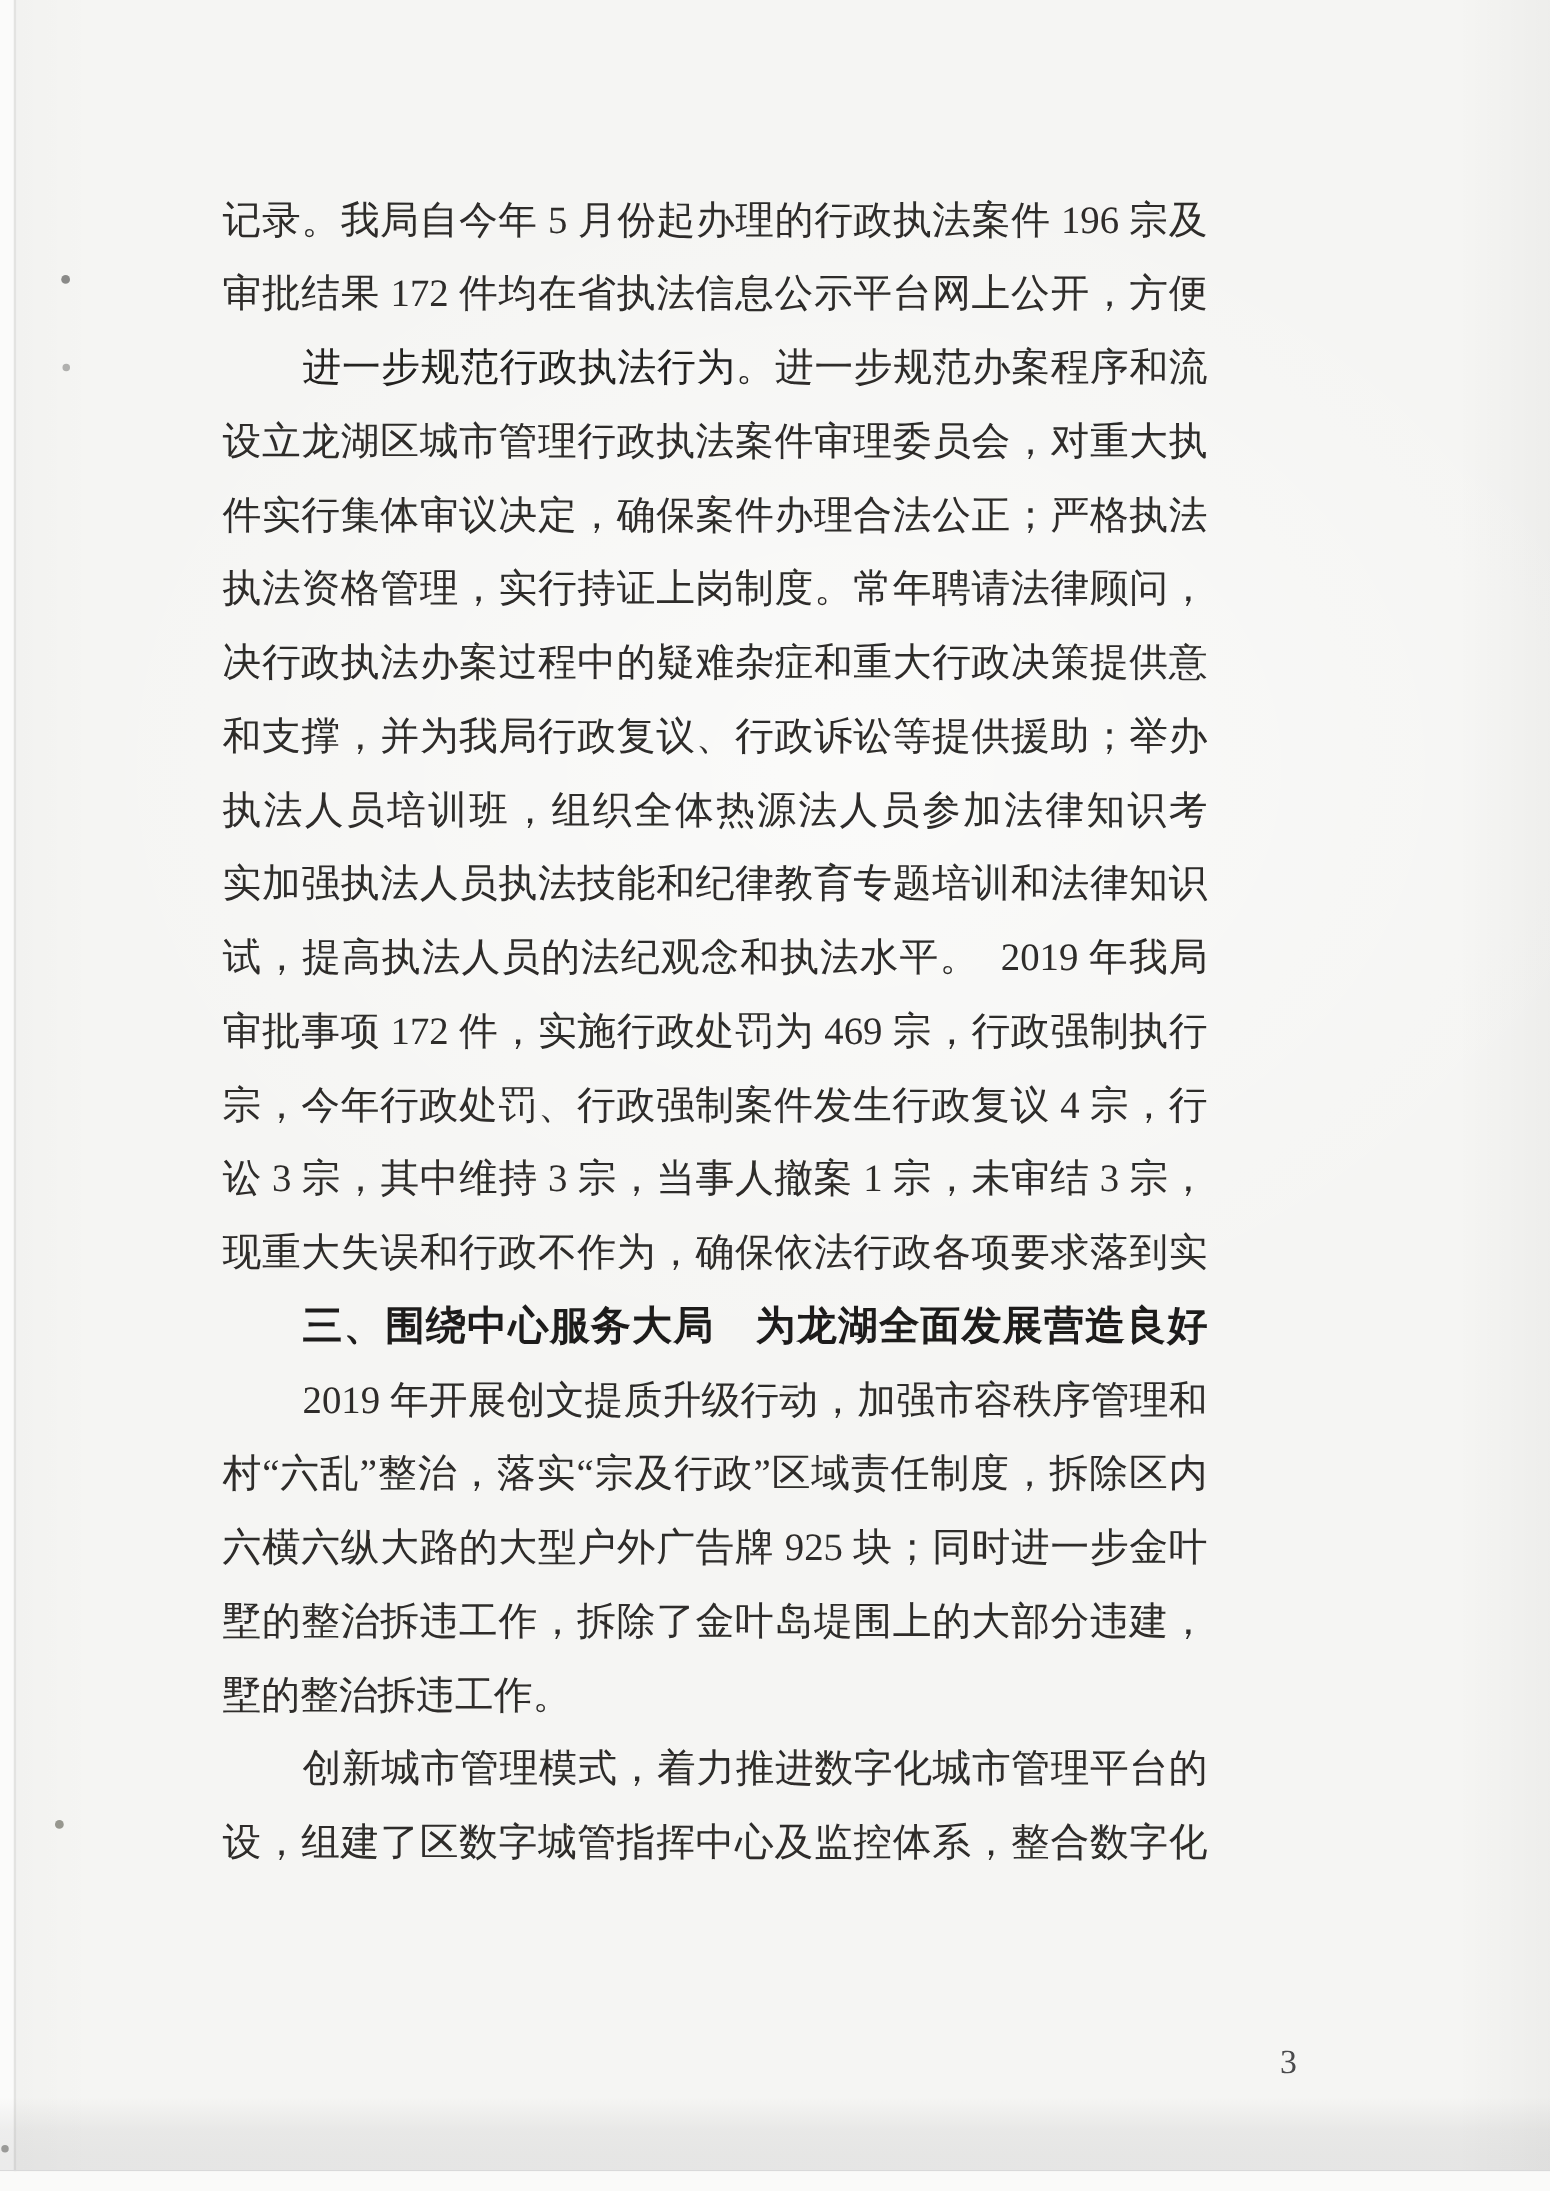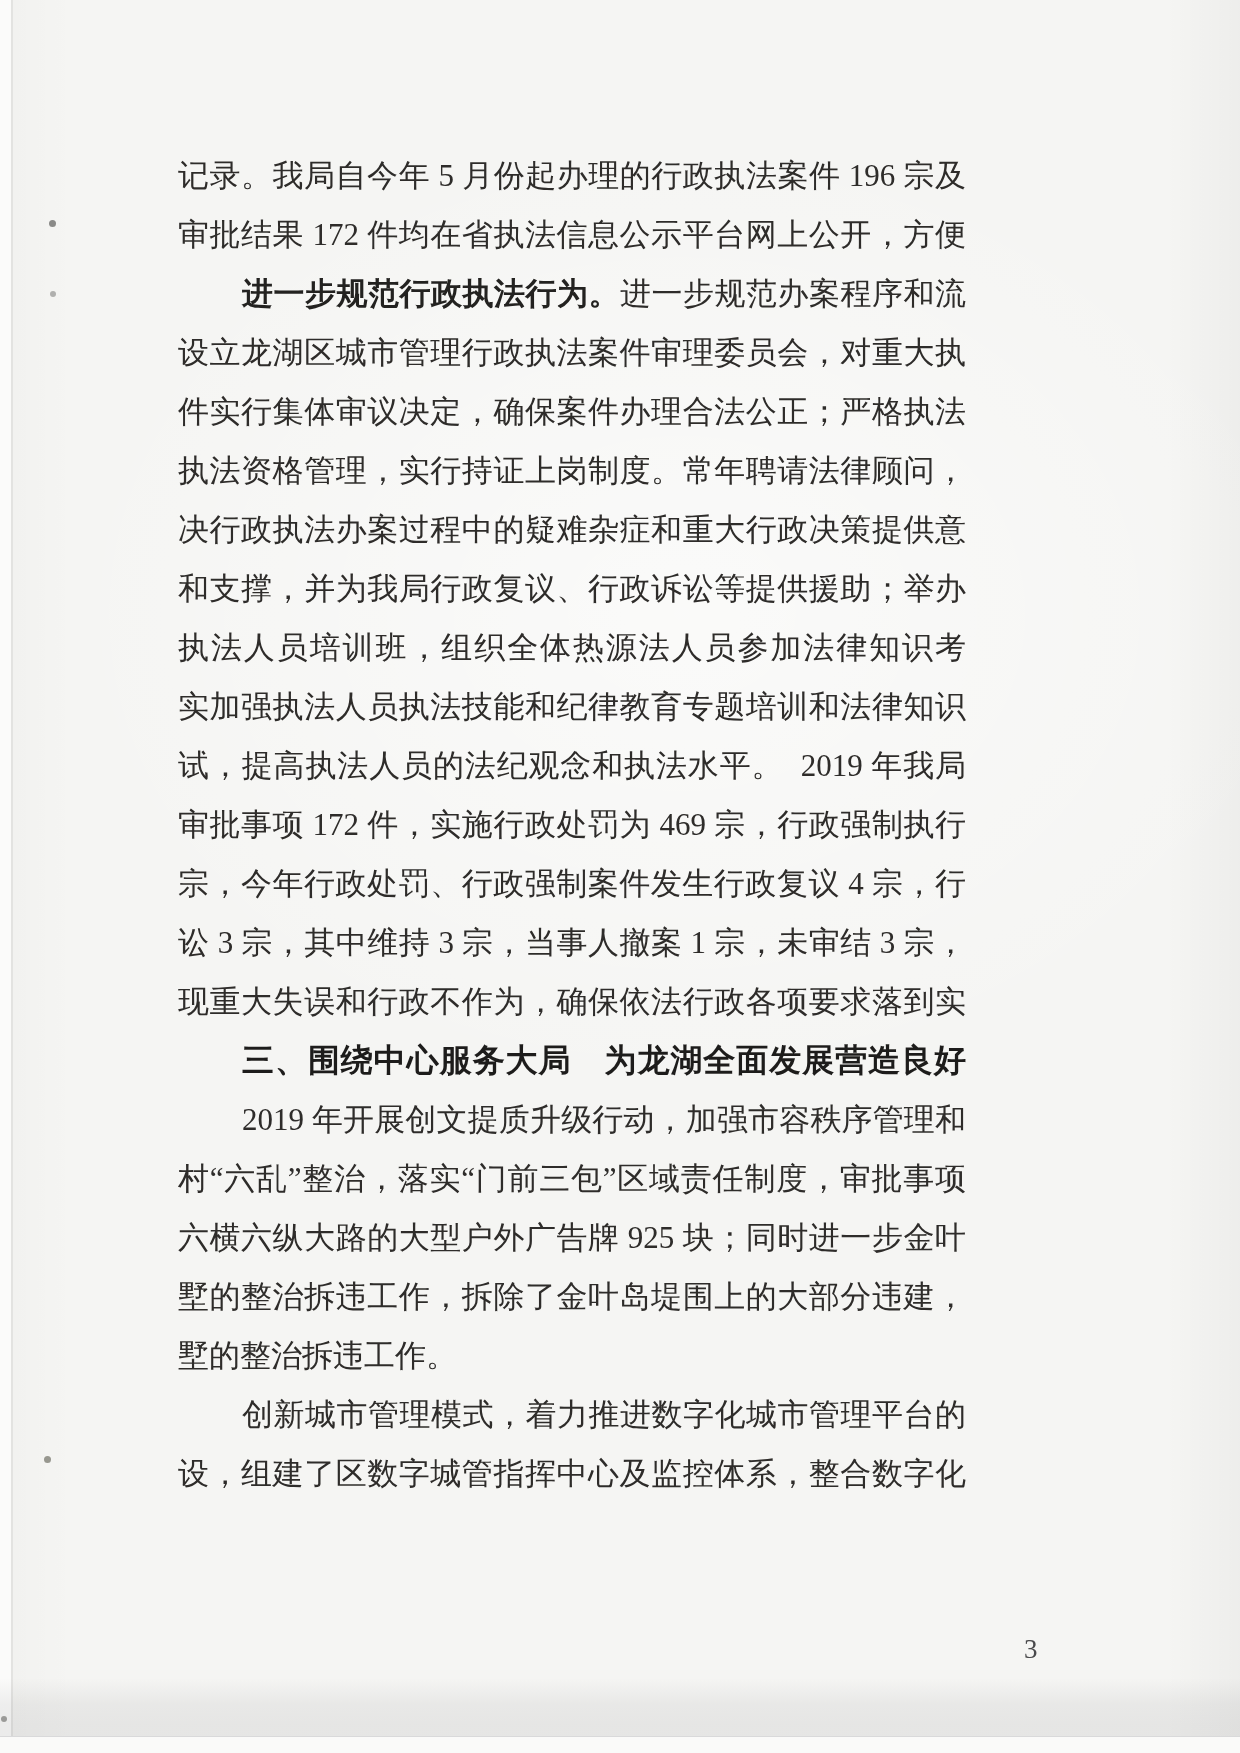--- a/index.html
+++ b/index.html
@@ -39,21 +39,21 @@
   }
   .line {
     height:59px; line-height:59px;
     font-size:31px; color:#2e2c2a;
     text-align:justify; text-align-last:justify;
     overflow:hidden;
     white-space:pre-wrap;
   }
   .line.end { text-align-last:left; }
   .line.indent { text-indent:64px; }
-  .lead-bold { font-weight:bold; color:#232220; }
+  .lead-bold { font-weight:normal; color:#232220; }
   .paragraph.heading .line {
     font-weight:bold;
     font-family:"Liberation Sans","DejaVu Sans",sans-serif;
     color:#1d1c1b;
     font-size:32px;
   }
   .page-number {
     position:absolute; left:1024px; top:1634px;
     font-size:27px; color:#4a4a4c;
     font-family:"Liberation Serif","DejaVu Serif",serif;
@@ -84,21 +84,21 @@
         <div class="line">审批事项 172 件，实施行政处罚为 469 宗，行政强制执行 48</div>
         <div class="line">宗，今年行政处罚、行政强制案件发生行政复议 4 宗，行政诉</div>
         <div class="line">讼 3 宗，其中维持 3 宗，当事人撤案 1 宗，未审结 3 宗，未出</div>
         <div class="line end">现重大失误和行政不作为，确保依法行政各项要求落到实处。</div>
       </div>
       <div class="paragraph heading">
         <div class="line indent end">三、围绕中心服务大局　为龙湖全面发展营造良好环境</div>
       </div>
       <div class="paragraph">
         <div class="line indent">2019 年开展创文提质升级行动，加强市容秩序管理和城中</div>
-        <div class="line">村“六乱”整治，落实“门前三包”区域责任制度，审批事项</div>
+        <div class="line">村“六乱”整治，落实“宗及行政”区域责任制度，拆除区内</div>
         <div class="line">六横六纵大路的大型户外广告牌 925 块；同时进一步金叶岛别</div>
         <div class="line">墅的整治拆违工作，拆除了金叶岛堤围上的大部分违建，推动</div>
         <div class="line end">墅的整治拆违工作。</div>
       </div>
       <div class="paragraph">
         <div class="line indent">创新城市管理模式，着力推进数字化城市管理平台的建</div>
         <div class="line">设，组建了区数字城管指挥中心及监控体系，整合数字化管理</div>
       </div>
     </div>
 

